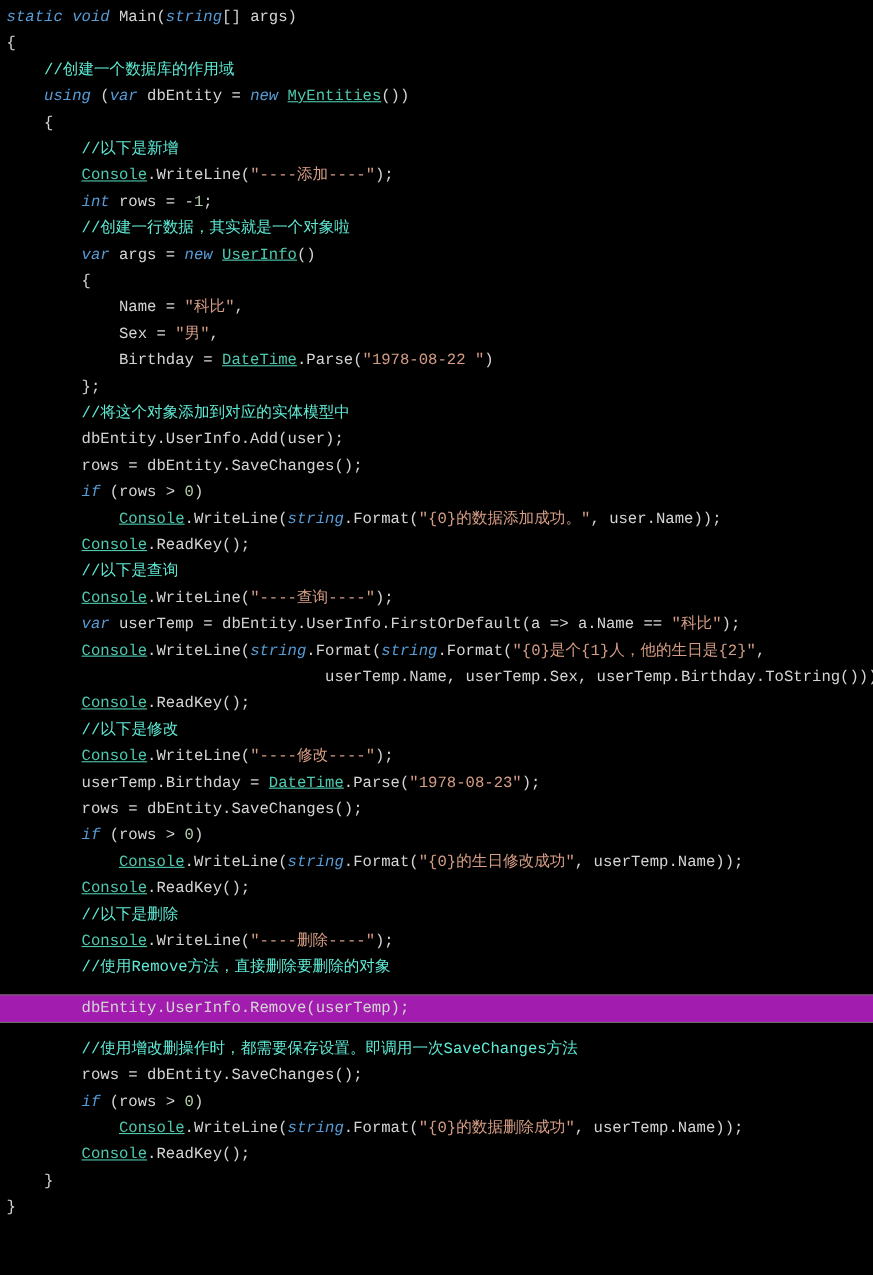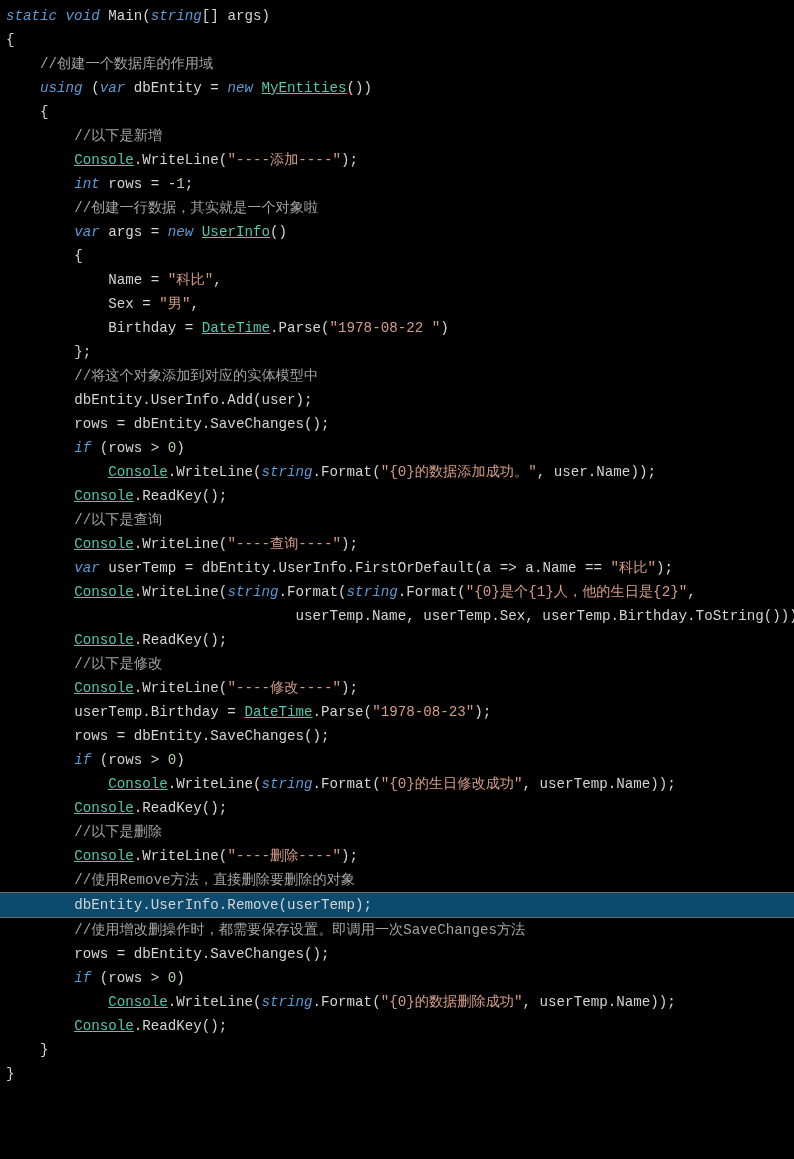--- a/index.html
+++ b/index.html
@@ -10,27 +10,27 @@
     font-size: 14.2px;
     line-height: 24px;
     width: 794px;
     box-sizing: border-box;
   }
   .line { white-space: pre; }
   .kw { color: #569cd6; font-style: italic; }      
   .type { color: #4ec9b0; text-decoration: underline; }    
   .id { color: #d4d4d4; }      
   .str { color: #d69d85; }     
-  .cm { color: #a3a3a3; }      
+  .cm { color: #5eead4; }      
   .num { color: #b5cea8; }     
   .highlight {
-    background: #0c4a6e;
+    background: #a21caf;
     border-top: 1px solid #6b6b6b;
     border-bottom: 1px solid #6b6b6b;
-    margin: 0 -6px;
+    margin: 12px -6px;
     padding: 0 6px;
   }
 </style>
 </head>
 <body>
 
 <div id="code-container">
     <div class="line"><span class="kw">static</span><span class="id"> </span><span class="kw">void</span><span class="id"> Main(</span><span class="kw">string</span><span class="id">[] args)</span></div>
     <div class="line"><span class="id">{</span></div>
     <div class="line">    <span class="cm">//创建一个数据库的作用域</span></div>

